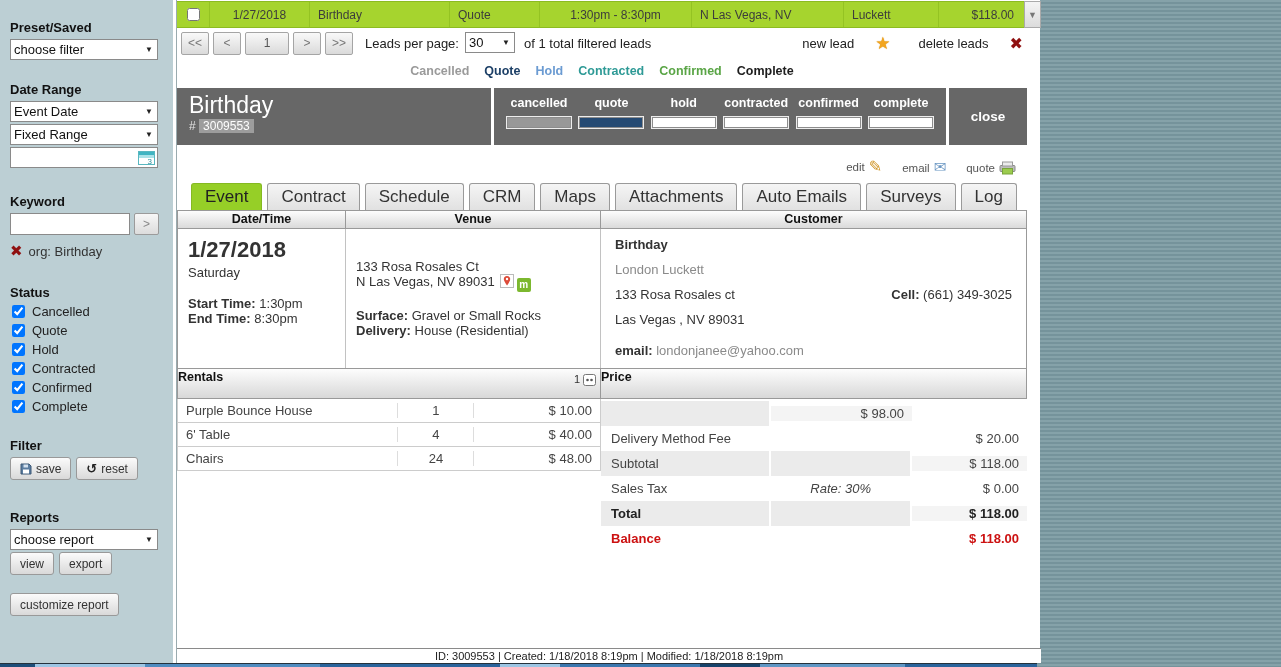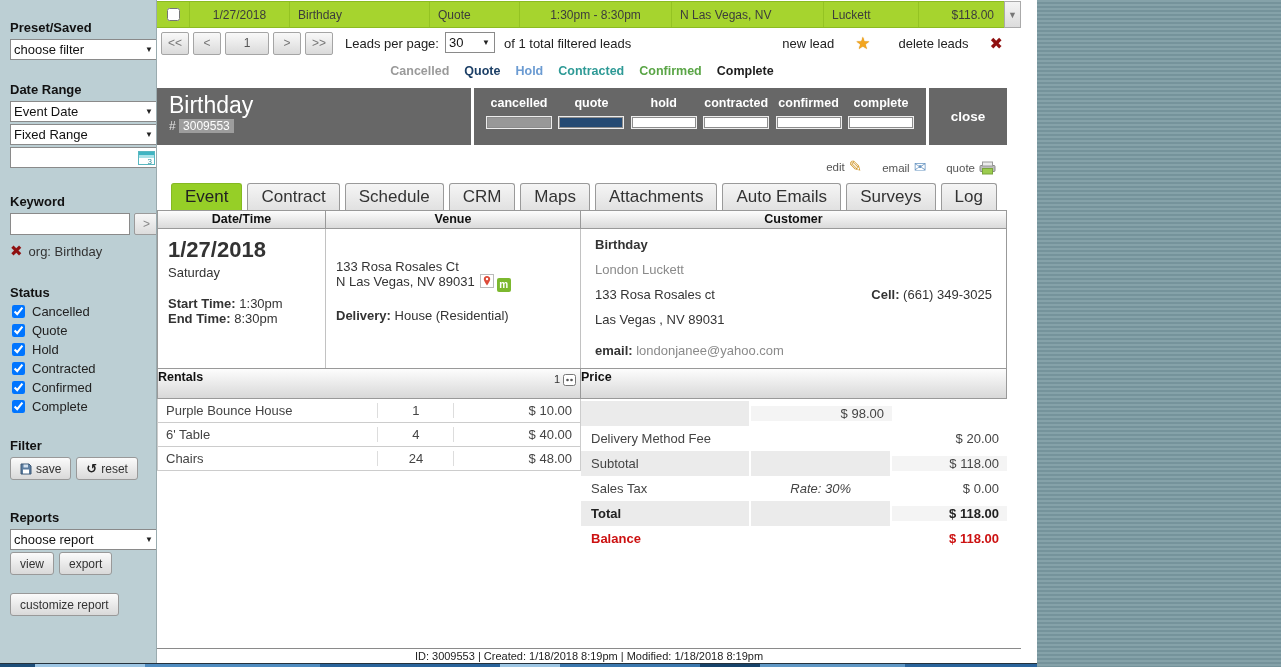--- a/index.html
+++ b/index.html
@@ -36,21 +36,21 @@
   .org-row { display:flex; align-items:center; gap:6px; margin-top:9px; font-size:13px; color:#333; }
   .x-icon { color:#8f1010; font-size:15px; font-weight:bold; font-family:"DejaVu Sans",sans-serif; line-height:1; }
   .chk-row { display:flex; align-items:center; gap:7px; margin:4px 0 4px 2px; font-size:13px; color:#222; }
   .chk-row input { width:13px; height:13px; }
   .btn { display:inline-flex; align-items:center; gap:4px; background:linear-gradient(#fbfbfb,#d9d9d9);
     border:1px solid #999; border-radius:3px; font-size:12px; color:#333; padding:3px 9px; height:23px; }
   .btn-row { display:flex; gap:5px; margin-top:2px; }
   .reset-glyph { font-family:"DejaVu Sans",sans-serif; font-weight:bold; font-size:13px; color:#222; line-height:1; }
 
   
-  .main { position:absolute; left:156px; top:0; width:864px; height:663px; background:#fff;
+  .main { position:absolute; left:176px; top:0; width:864px; height:663px; background:#fff;
     border-left:1px solid #9aabaf; }
 
   
   .lead-row { position:absolute; top:1px; left:0; width:864px; height:27px; display:flex; }
   .lead-cells { flex:1; display:flex; background:#a6d42e; border-top:1px solid #8cbb21;
     border-bottom:1px solid #8cbb21; cursor:pointer; }
   .lead-cell { border-right:1px solid #94c322; display:flex; align-items:center;
     padding:0 8px; font-size:12px; color:#3c3c3c; overflow:hidden; white-space:nowrap; }
   .lc-chk { width:33px; justify-content:center; }
   .lc-date { width:100px; justify-content:center; }
@@ -414,20 +414,21 @@
       <div class="venue-cell">
         <div>133 Rosa Rosales Ct</div>
         <div>
           <span>N Las Vegas, NV 89031</span><svg class="gmap-icon" width="14" height="14" viewBox="0 0 14 14">
               <rect x="0.5" y="0.5" width="13" height="13" fill="#fff" stroke="#bbb"></rect>
               <path d="M7 2 C9 2 10.2 3.4 10.2 5 C10.2 7.2 7 11.5 7 11.5 C7 11.5 3.8 7.2 3.8 5 C3.8 3.4 5 2 7 2 Z" fill="#dd4b39"></path>
               <circle cx="7" cy="5" r="1.2" fill="#fff"></circle>
             </svg><span class="mq-icon">m</span>
         </div>
         <div class="venue-gap"></div>
+        <div><b>Surface:</b><span> Gravel or Small Rocks</span></div>
         <div><b>Delivery:</b><span> House (Residential)</span></div>
       </div>
       <div class="cust-cell">
         <div class="cust-line" style="font-weight:bold;">Birthday</div>
         <div class="cust-line cust-name">London Luckett</div>
         <div class="cust-line cust-addr-row">
           <span>133 Rosa Rosales ct</span>
           <span><b>Cell:</b><span> (661) 349-3025</span></span>
         </div>
         <div class="cust-line">Las Vegas , NV 89031</div>

